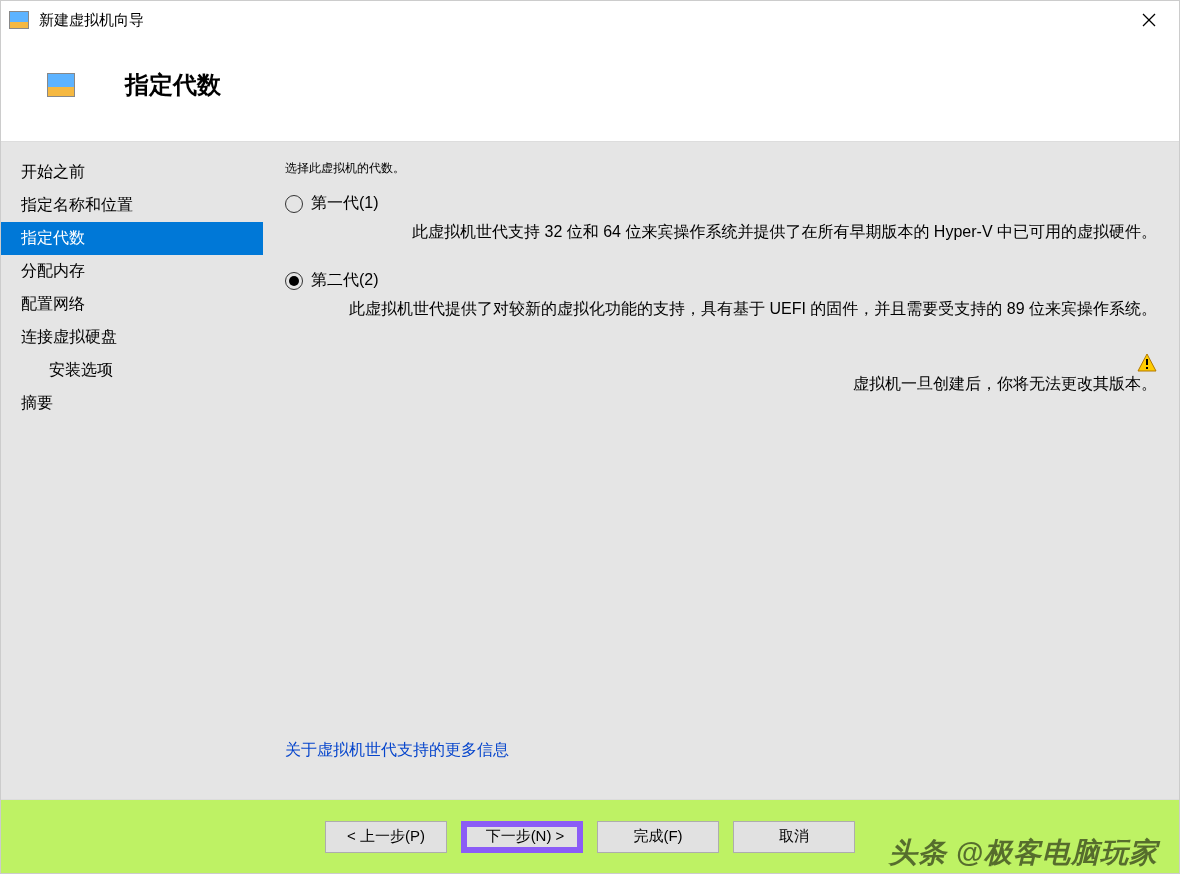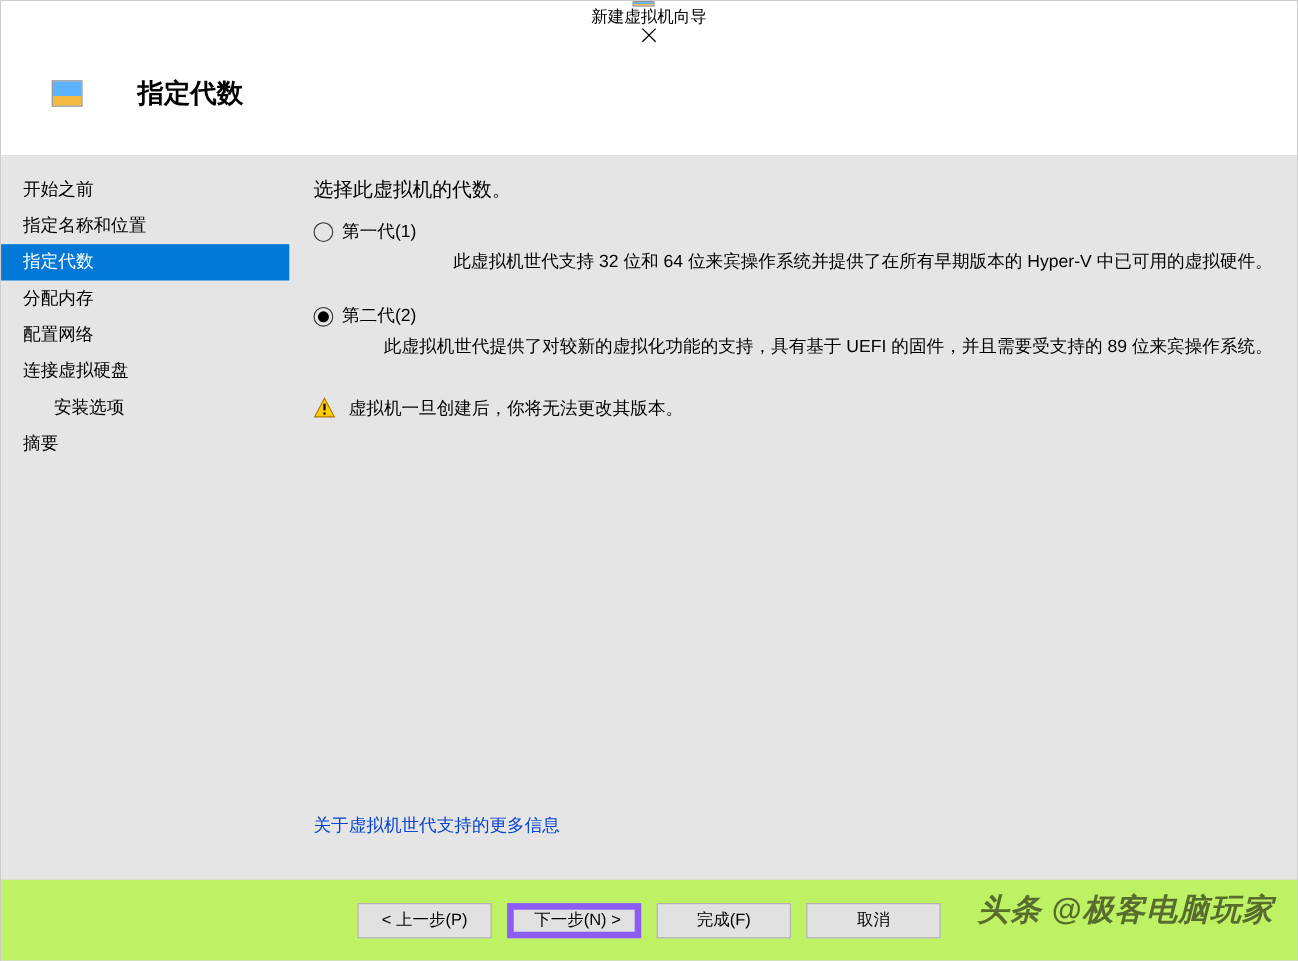--- a/index.html
+++ b/index.html
@@ -23,21 +23,20 @@
       display: flex;
       flex-direction: column;
       background: #fff;
     }
     .titlebar {
       height: 38px;
       display: flex;
       align-items: center;
       padding: 0 8px;
       background: #fff;
-      flex-direction: column;
     }
     .titlebar-icon {
       width: 20px;
       height: 18px;
       margin-right: 10px;
       background: linear-gradient(to bottom, #5db3ff 0%, #5db3ff 60%, #f5b841 60%, #f5b841 100%);
       border: 1px solid #888;
     }
     .titlebar-title {
       flex: 1;
@@ -99,21 +98,21 @@
     .sidebar-item.indent {
       padding-left: 48px;
     }
     .main-content {
       flex: 1;
       padding: 18px 22px 18px 22px;
       display: flex;
       flex-direction: column;
     }
     .prompt {
-      font-size: 18px;
+      font-size: 12px;
       margin-bottom: 16px;
     }
     .radio-group {
       margin-bottom: 10px;
       text-align: right;
     }
     .radio-option {
       display: flex;
       align-items: center;
       gap: 8px;
@@ -141,23 +140,23 @@
       font-size: 16px;
     }
     .radio-desc {
       margin-left: 26px;
       margin-bottom: 16px;
       font-size: 16px;
       line-height: 1.5;
     }
     .warning-row {
       display: flex;
-      align-items: center;
-      gap: 12px;
+      align-items: flex-end;
       margin-top: 6px;
+      flex-direction: column;
     }
     .warning-icon {
       flex-shrink: 0;
     }
     .warning-text {
       font-size: 16px;
       padding-top: 1px;
     }
     .link-row {
       margin-top: auto;
@@ -188,21 +187,21 @@
       font-family: inherit;
       padding: 0 10px;
     }
     .btn.primary {
       border: 6px solid #8b5cf6;
       padding-left: 16px;
     }
     .watermark {
       position: absolute;
       right: 22px;
-      bottom: 28px;
+      bottom: 2px;
       font-size: 28px;
       font-weight: bold;
       color: rgba(0,0,0,0.55);
       font-style: italic;
       pointer-events: none;
       letter-spacing: 1px;
     }
   </style>
 </head>
 <body>

